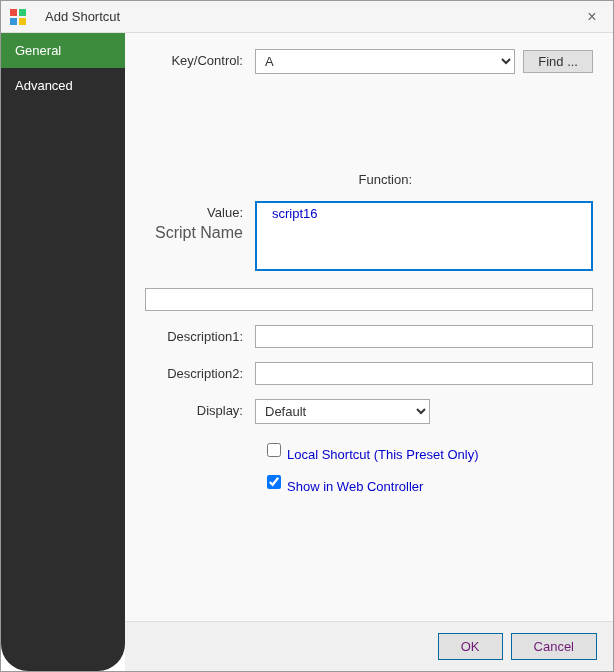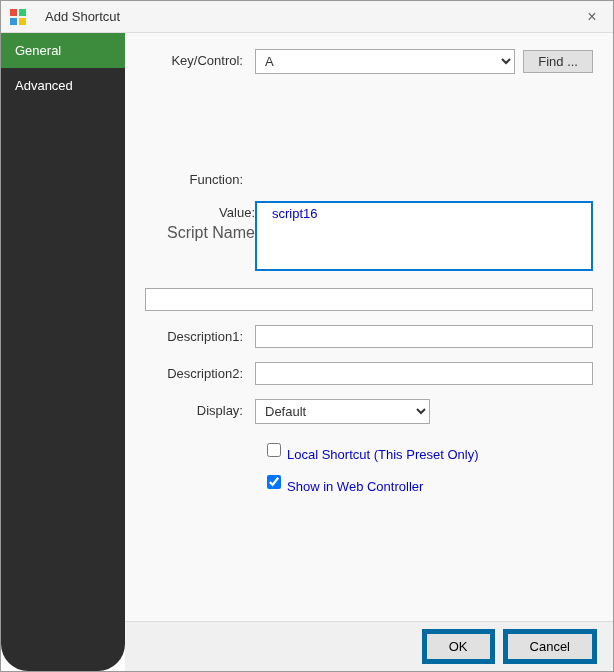--- a/index.html
+++ b/index.html
@@ -81,20 +81,21 @@
     }
     .form-area {
       flex: 1;
       padding: 16px 20px;
       overflow-y: auto;
     }
     .form-row {
       display: flex;
       align-items: flex-start;
       margin-bottom: 14px;
+      justify-content: center;
     }
     .form-label {
       width: 110px;
       text-align: right;
       padding-right: 12px;
       padding-top: 4px;
       font-size: 13px;
       color: #333;
       flex-shrink: 0;
     }
@@ -182,25 +183,25 @@
       background: #f0f0f0;
       border-top: 1px solid #ddd;
       display: flex;
       align-items: center;
       justify-content: flex-end;
       padding: 0 16px;
       gap: 8px;
     }
     .footer-btn {
       padding: 5px 22px;
-      border: 5px solid #0369a1;
+      border: 1px solid #0369a1;
       cursor: pointer;
       font-size: 13px;
       background: #e1e1e1;
-      color: #000000;
+      color: #701a75;
     }
   </style>
 </head>
 <body>
 
 <div class="window">
 
   <div class="title-bar">
     <div class="title-bar-icon">
       <svg width="18" height="18" viewBox="0 0 18 18">
@@ -238,21 +239,21 @@
           </div>
         </div>
 
         <div class="spacer"></div>
 
         <div class="form-row">
           <div class="form-label">Function:</div>
         </div>
 
         <div class="form-row">
-          <div style="display:flex; flex-direction:column; width:110px; flex-shrink:0; align-items:flex-end; padding-top:4px;">
+          <div style="display:flex; flex-direction:column; width:110px; flex-shrink:0; align-items:flex-end; padding-right:12px; padding-top:4px;">
             <span style="color:#333; font-size:13px;">Value:</span>
             <span style="color:#555; font-size:16px; margin-top:4px;">Script Name</span>
           </div>
           <div class="form-control value-block">
             <textarea class="value-textarea" style="">script16</textarea>
           </div>
         </div>
 
         <div class="form-row">
           <div class="form-control">

